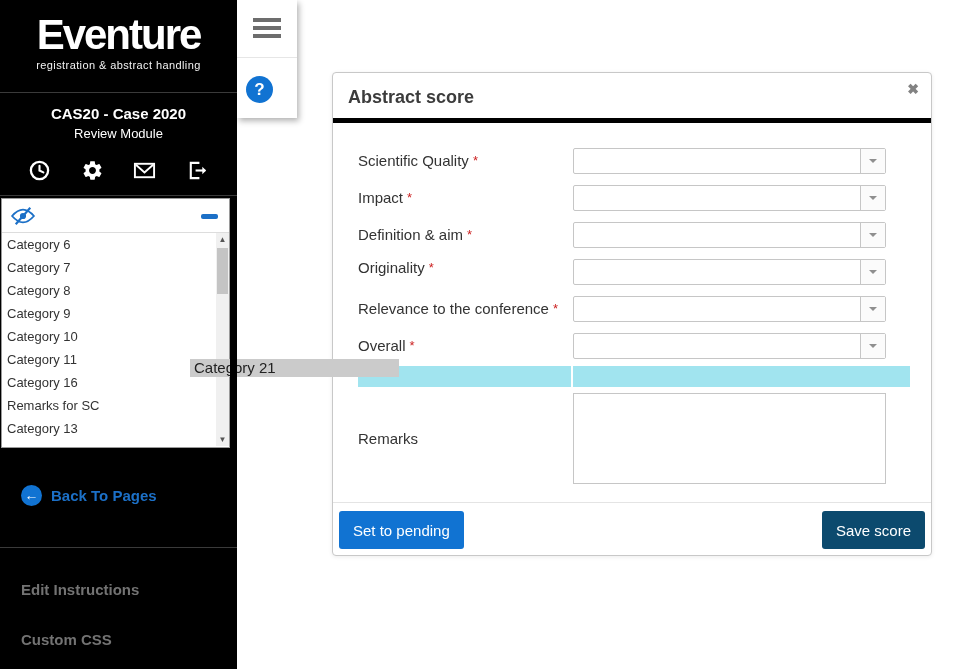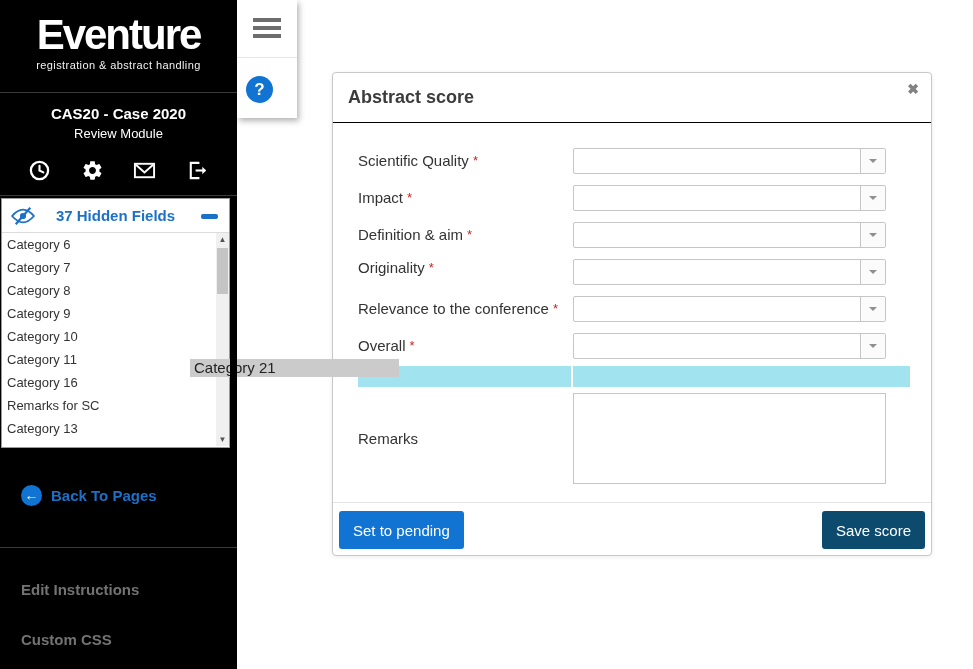--- a/index.html
+++ b/index.html
@@ -40,21 +40,21 @@
   .sb-link { position:absolute; left:21px; color:#737373; font-size:15px; font-weight:bold; cursor:pointer; }
 
   
   #flyout { position:absolute; left:237px; top:0; width:60px; height:118px; background:#fff; box-shadow:2px 3px 6px rgba(0,0,0,0.3); z-index:5; }
   .flyout-top { height:58px; border-bottom:1px solid #e6e6e6; padding:18px 0 0 16px; cursor:pointer; }
   .burger-bar { width:28px; height:4px; background:#6d6d6d; margin-bottom:4px; }
   .help-circle { position:absolute; left:9px; top:76px; width:27px; height:27px; border-radius:50%; background:#1173d2; color:#fff; font-size:17px; font-weight:bold; text-align:center; line-height:27px; cursor:pointer; }
 
   
   #modal { position:absolute; left:332px; top:72px; width:600px; height:484px; background:#fff; border:1px solid #c8c8c8; border-radius:4px; box-shadow:0 1px 4px rgba(0,0,0,0.08); z-index:10; }
-  .m-header { position:relative; height:50px; border-bottom:1px solid #000000; }
+  .m-header { position:relative; height:50px; border-bottom:5px solid #000000; }
   .m-title { position:absolute; left:15px; top:0; line-height:49px; font-size:18px; font-weight:bold; color:#3c3c3c; }
   .m-close { position:absolute; right:12px; top:8px; color:#828282; font-size:14px; font-weight:bold; cursor:pointer; }
   .f-label { position:absolute; left:25px; height:26px; line-height:26px; font-size:15px; color:#333; white-space:nowrap; }
   .req { color:#cc2222; font-size:13px; margin-left:4px; position:relative; top:-1px; }
   .f-select { position:absolute; left:240px; width:313px; height:26px; background:#fff; border:1px solid #c6c6c6; border-radius:2px; cursor:pointer; }
   .f-select .val { display:block; line-height:24px; padding-left:6px; font-size:14px; color:#333; }
   .sel-btn { position:absolute; right:0; top:0; width:25px; height:24px; border-left:1px solid #c6c6c6; background:#fbfbfb; }
   .sel-arrow { position:absolute; left:8px; top:10px; width:0; height:0; border:4px solid transparent; border-top-color:#8f8f8f; }
   .drop-seg { position:absolute; top:293px; height:21px; background:#a1e4ef; }
   .drop-seg.seg1 { left:25px; width:213px; }
@@ -114,21 +114,20 @@
 
     <div id="hf-panel">
       <div class="hf-header">
         <span class="hf-eye">
           <svg width="26" height="20" viewBox="0 0 28 22">
               <path d="M2 11 Q14 -3 26 11 Q14 25 2 11 Z" fill="none" stroke="#1c70c7" stroke-width="2"></path>
               <circle cx="14" cy="11" r="3.4" fill="#1c70c7"></circle>
               <path d="M6 20 L22 2" stroke="#1c70c7" stroke-width="2.4"></path>
             </svg>
         </span>
-        <span class="hf-title">37 Hidden Fields</span>
         <span class="hf-minus"></span>
       </div>
       <div class="hf-list">
         <div class="hf-item">Category 6</div>
         <div class="hf-item">Category 7</div>
         <div class="hf-item">Category 8</div>
         <div class="hf-item">Category 9</div>
         <div class="hf-item">Category 10</div>
         <div class="hf-item">Category 11</div>
         <div class="hf-item">Category 16</div>

